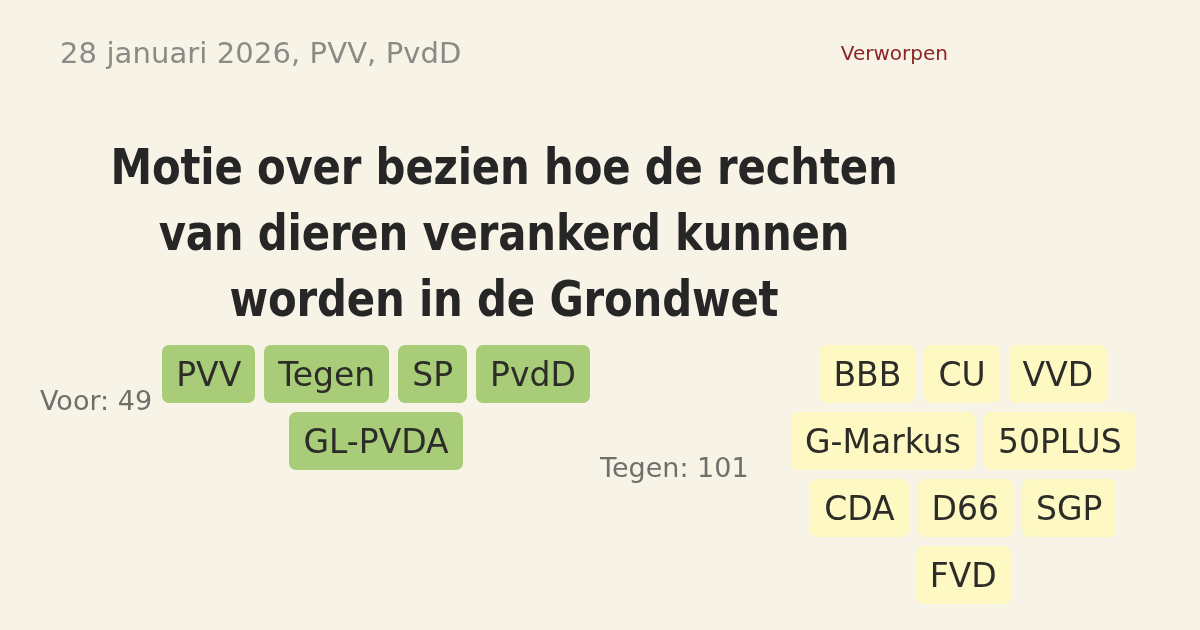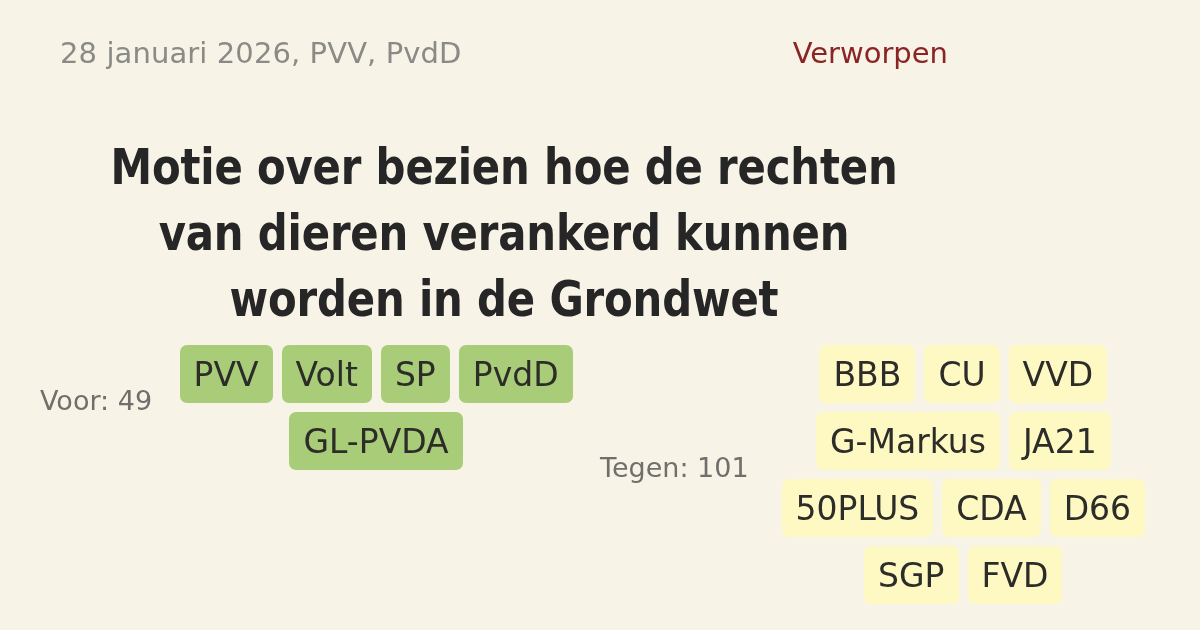--- a/index.html
+++ b/index.html
@@ -32,21 +32,21 @@
     align-items: center;
     justify-content: space-between;
   }
   .meta {
     font-size: 29px;
     color: #8a8a86;
     letter-spacing: 0.1px;
     white-space: nowrap;
   }
   .result {
-    font-size: 29px;
+    font-size: 20px;
     color: #8b2424;
     white-space: nowrap;
   }
 
   
   .title {
     position: absolute;
     top: 134px;
     left: 70px;
     right: 70px;
@@ -123,35 +123,34 @@
   </div>
 
   <div class="title">Motie over bezien hoe de rechten van dieren verankerd kunnen worden in de Grondwet</div>
 
   <div class="votes">
 
     <div class="vote-col voor">
       <div class="vote-heading">Voor: 49</div>
       <div class="chips">
           <div class="chip green">PVV</div>
-          <div class="chip green">Volt</div>
+          <div class="chip green">Tegen</div>
           <div class="chip green">SP</div>
           <div class="chip green">PvdD</div>
           <div class="chip green">GL-PVDA</div>
         </div>
     </div>
 
     <div class="vote-col tegen">
       <div class="vote-heading">Tegen: 101</div>
       <div class="chips">
           <div class="chip red">BBB</div>
           <div class="chip red">CU</div>
           <div class="chip red">VVD</div>
           <div class="chip red">G-Markus</div>
-          <div class="chip red">JA21</div>
           <div class="chip red">50PLUS</div>
           <div class="chip red">CDA</div>
           <div class="chip red">D66</div>
           <div class="chip red">SGP</div>
           <div class="chip red">FVD</div>
         </div>
     </div>
 
   </div>
 

